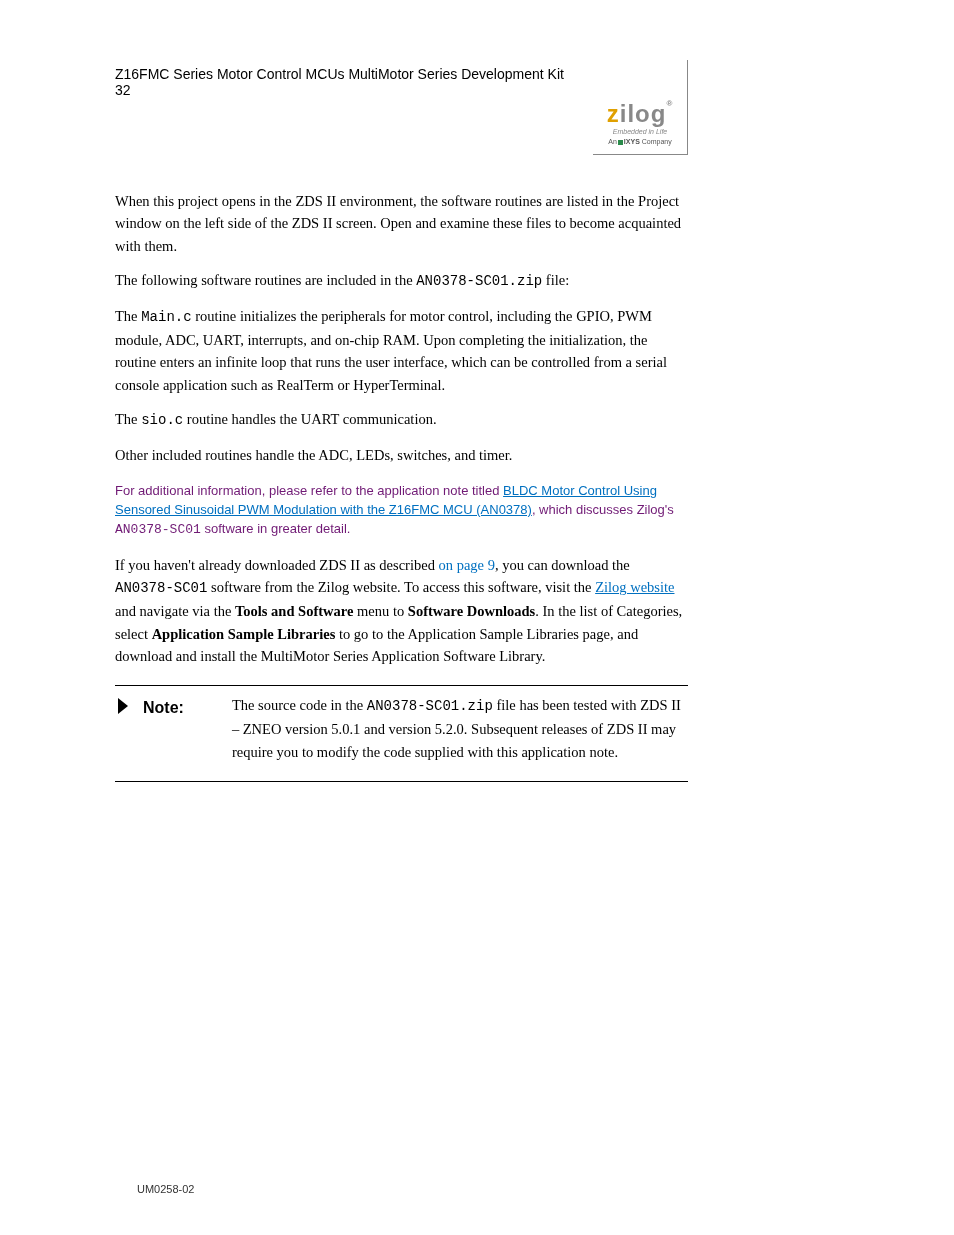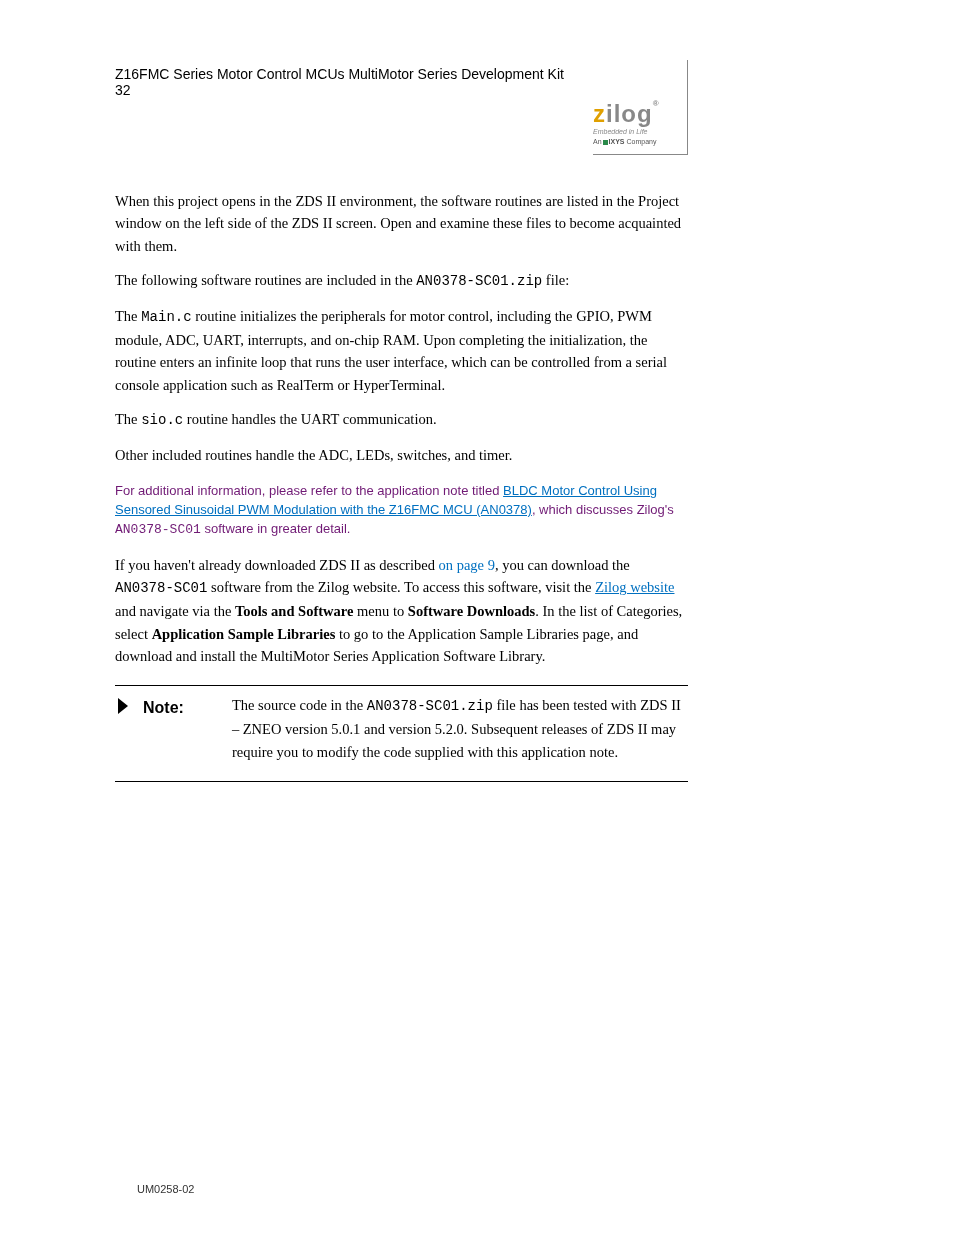--- a/index.html
+++ b/index.html
@@ -41,20 +41,21 @@
   }
   .logo-block {
     position: absolute;
     right: 0;
     top: 0;
     width: 95px;
     height: 95px;
     border-right: 1px solid #888;
     border-bottom: 1px solid #888;
     box-sizing: border-box;
+    text-align: center;
     padding-top: 42px;
   }
   .logo-text {
     font-family: Arial, Helvetica, sans-serif;
     font-size: 24px;
     letter-spacing: 1px;
     font-weight: 600;
     line-height: 1;
   }
   .logo-z { color: #e0a000; }

